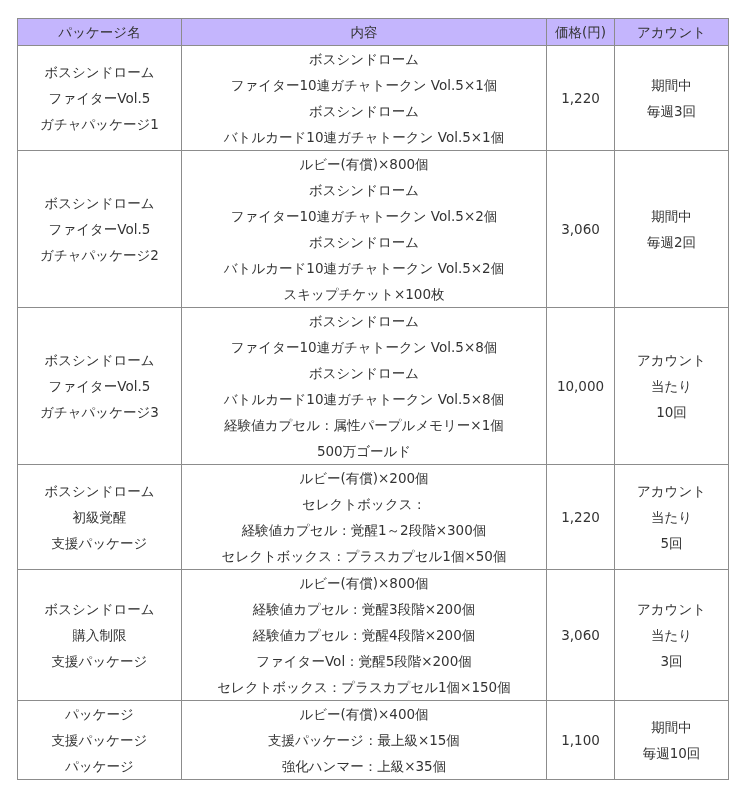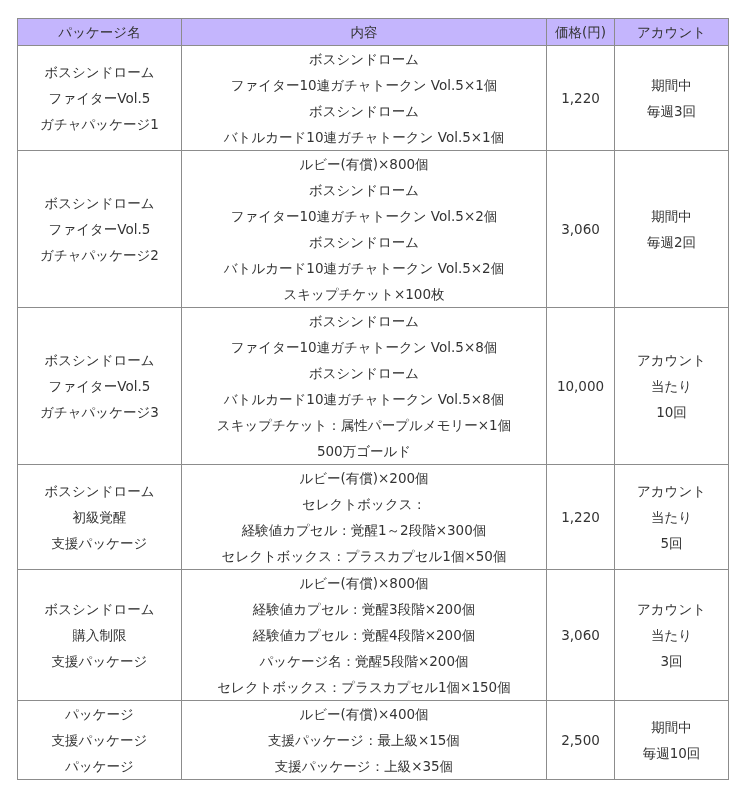--- a/index.html
+++ b/index.html
@@ -102,21 +102,21 @@
         <td>
           <span class="line">ボスシンドローム</span>
           <span class="line">ファイターVol.5</span>
           <span class="line">ガチャパッケージ3</span>
         </td>
         <td>
           <span class="line">ボスシンドローム</span>
           <span class="line">ファイター10連ガチャトークン Vol.5×8個</span>
           <span class="line">ボスシンドローム</span>
           <span class="line">バトルカード10連ガチャトークン Vol.5×8個</span>
-          <span class="line">スキップチケット：属性パープルメモリー×1個</span>
+          <span class="line">経験値カプセル：属性パープルメモリー×1個</span>
           <span class="line">500万ゴールド</span>
         </td>
         <td>10,000</td>
         <td>
           <span class="line">アカウント</span>
           <span class="line">当たり</span>
           <span class="line">10回</span>
         </td>
       </tr>
 
@@ -143,43 +143,43 @@
       <tr>
         <td>
           <span class="line">ボスシンドローム</span>
           <span class="line">購入制限</span>
           <span class="line">支援パッケージ</span>
         </td>
         <td>
           <span class="line">ルビー(有償)×800個</span>
           <span class="line">経験値カプセル：覚醒3段階×200個</span>
           <span class="line">経験値カプセル：覚醒4段階×200個</span>
-          <span class="line">パッケージ名：覚醒5段階×200個</span>
+          <span class="line">ファイターVol：覚醒5段階×200個</span>
           <span class="line">セレクトボックス：プラスカプセル1個×150個</span>
         </td>
         <td>3,060</td>
         <td>
           <span class="line">アカウント</span>
           <span class="line">当たり</span>
           <span class="line">3回</span>
         </td>
       </tr>
 
       <tr>
         <td>
           <span class="line">パッケージ</span>
           <span class="line">支援パッケージ</span>
           <span class="line">パッケージ</span>
         </td>
         <td>
           <span class="line">ルビー(有償)×400個</span>
           <span class="line">支援パッケージ：最上級×15個</span>
-          <span class="line">支援パッケージ：上級×35個</span>
+          <span class="line">強化ハンマー：上級×35個</span>
         </td>
-        <td>2,500</td>
+        <td>1,100</td>
         <td>
           <span class="line">期間中</span>
           <span class="line">毎週10回</span>
         </td>
       </tr>
     </tbody>
   </table>
 </div>
 
 </body></html>

